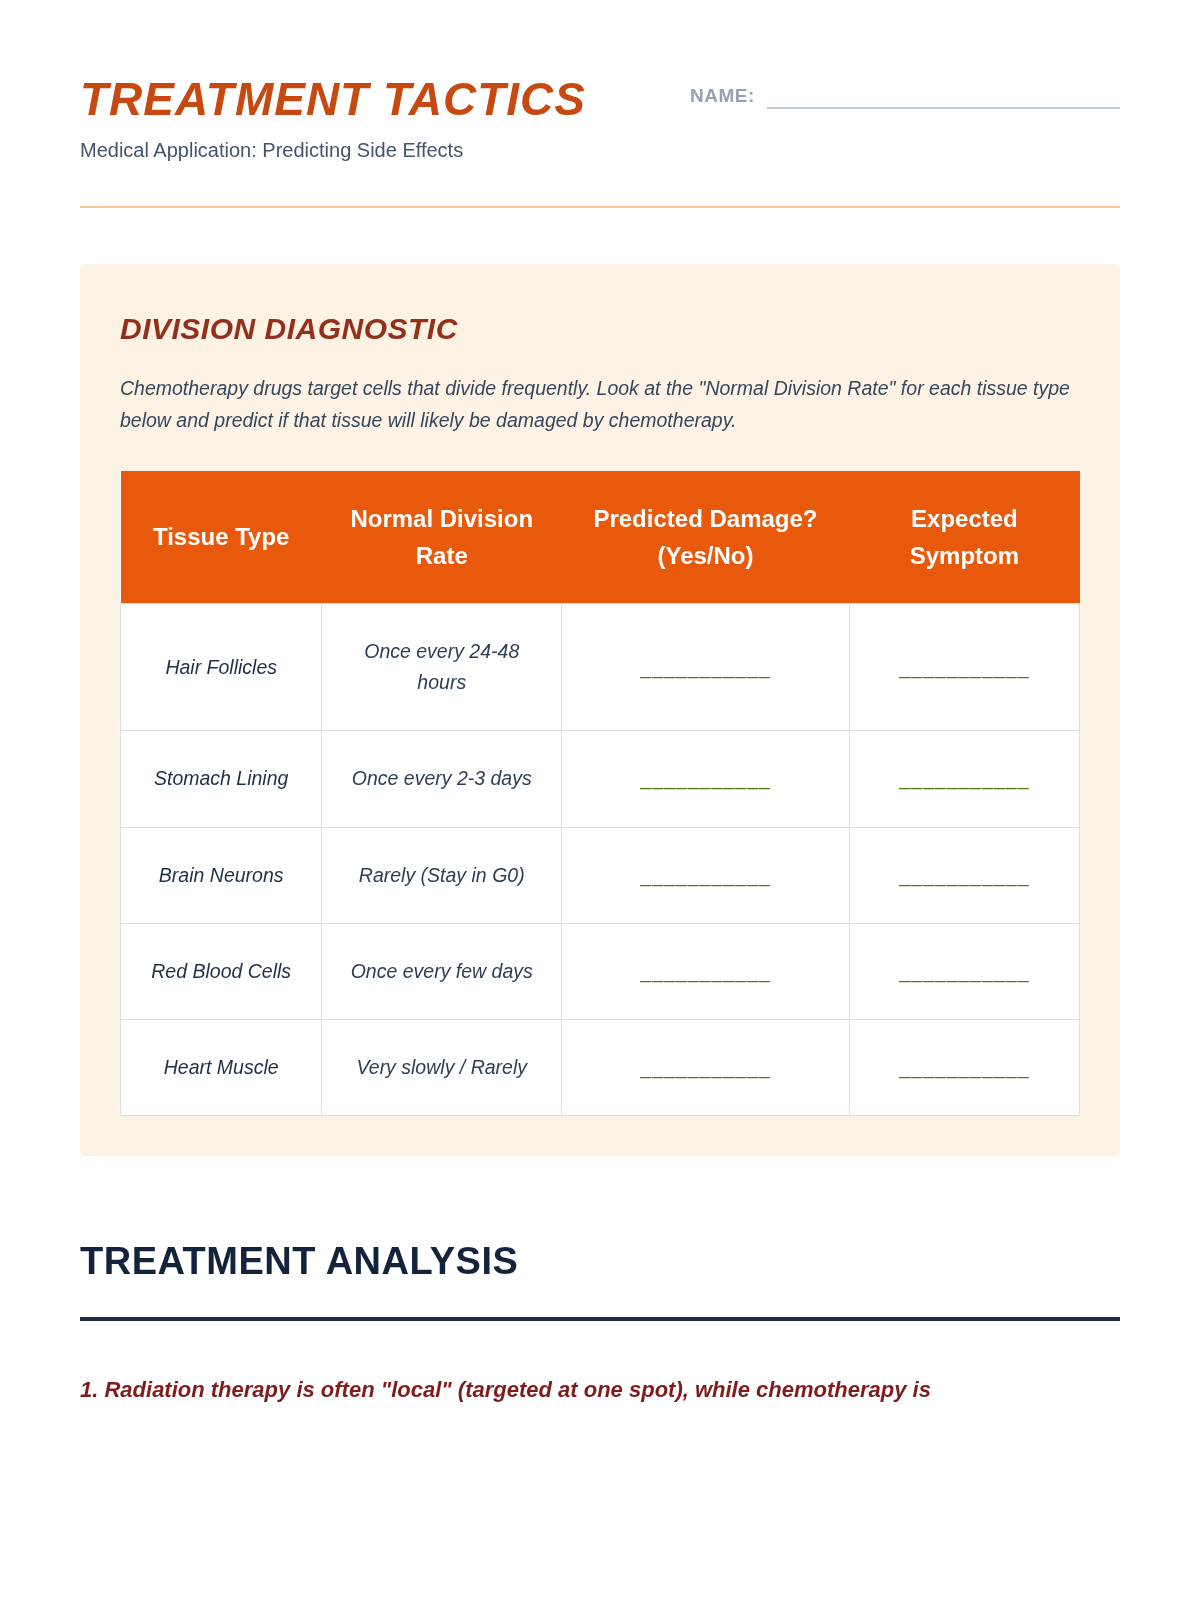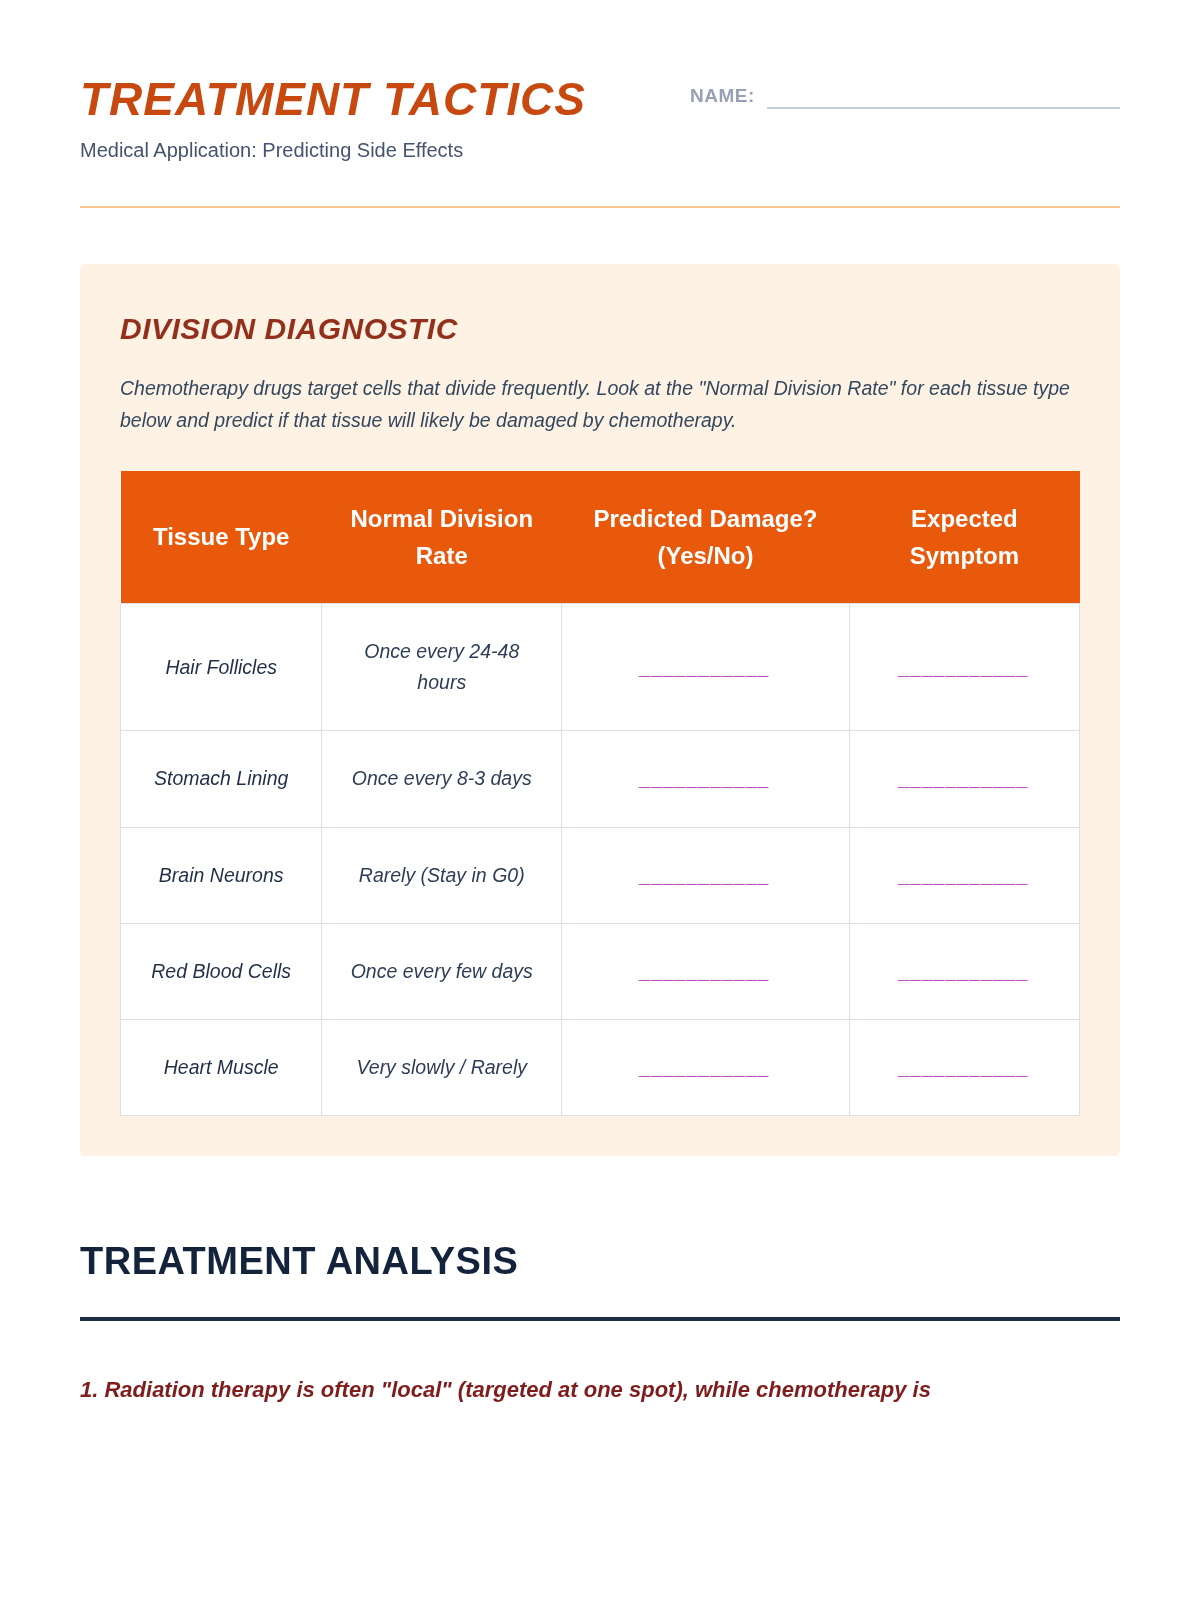--- a/index.html
+++ b/index.html
@@ -109,24 +109,23 @@
   td.tissue-cell {
     font-weight: normal;
     font-style: italic;
     color: #1f2f47;
   }
   td.rate-cell {
     font-style: italic;
     color: #2c3e55;
   }
   td.blank-cell {
-    color: #a21caf;
+    color: #4d7c0f;
     letter-spacing: 1px;
     font-size: 18px;
-    font-style: italic;
   }
   col.c-tissue  { width: 21%; }
   col.c-rate    { width: 25%; }
   col.c-damage  { width: 30%; }
   col.c-symptom { width: 24%; }
 
   
   .analysis { margin-top: 84px; }
   .analysis-title {
     font-size: 38px;
@@ -187,21 +186,21 @@
       </thead>
       <tbody>
         <tr>
           <td class="tissue-cell">Hair Follicles</td>
           <td class="rate-cell">Once every 24-48 hours</td>
           <td class="blank-cell">___________</td>
           <td class="blank-cell">___________</td>
         </tr>
         <tr>
           <td class="tissue-cell">Stomach Lining</td>
-          <td class="rate-cell">Once every 8-3 days</td>
+          <td class="rate-cell">Once every 2-3 days</td>
           <td class="blank-cell">___________</td>
           <td class="blank-cell">___________</td>
         </tr>
         <tr>
           <td class="tissue-cell">Brain Neurons</td>
           <td class="rate-cell">Rarely (Stay in G0)</td>
           <td class="blank-cell">___________</td>
           <td class="blank-cell">___________</td>
         </tr>
         <tr>

